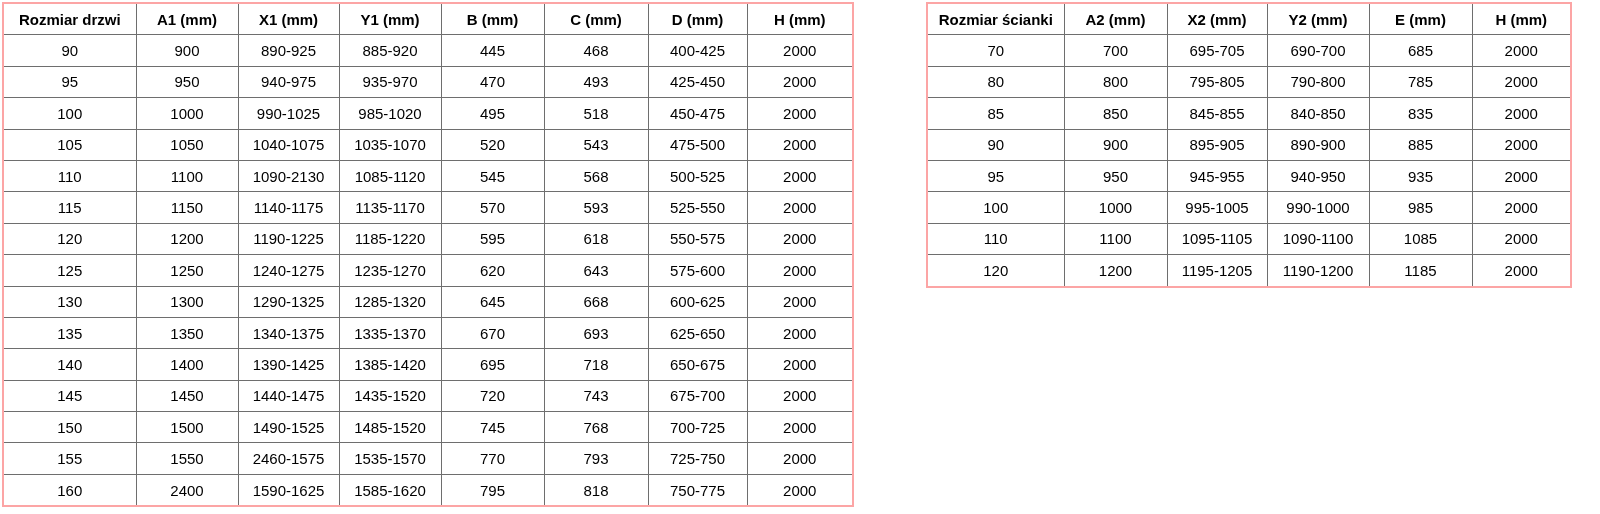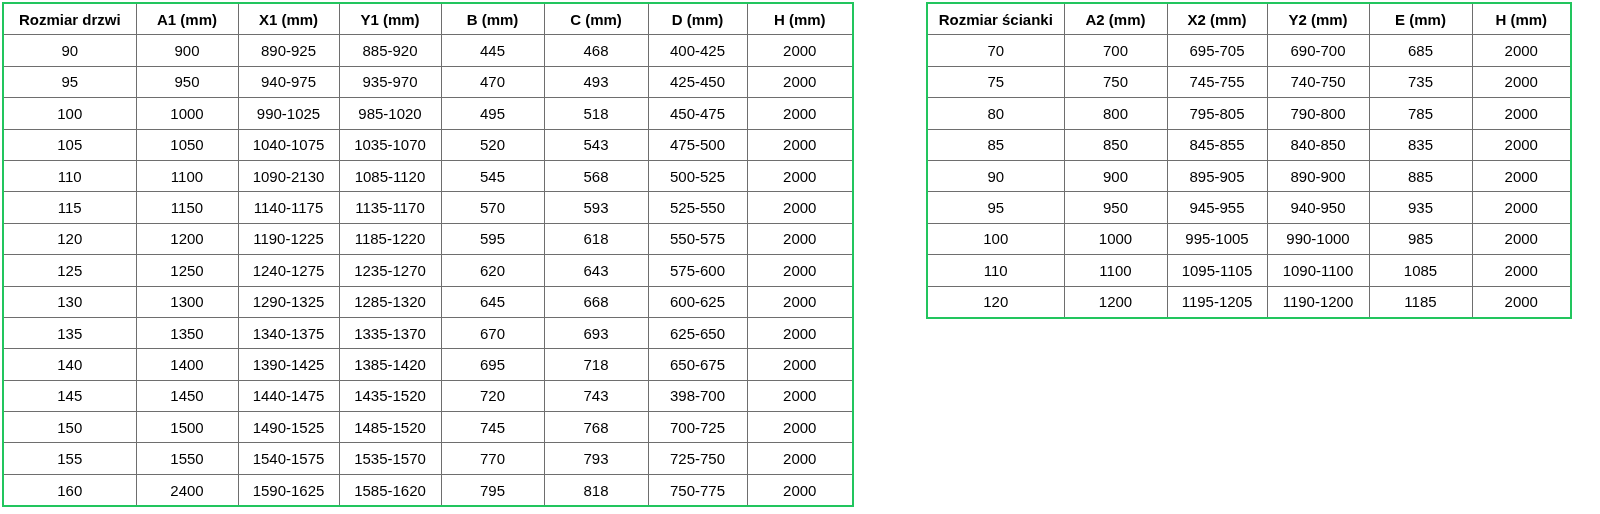--- a/index.html
+++ b/index.html
@@ -12,21 +12,21 @@
     width: 1600px;
     height: 514px;
     background: #ffffff;
     font-family: "Liberation Sans", sans-serif;
     color: #000000;
   }
   table.spec-table {
     position: absolute;
     border-collapse: collapse;
     table-layout: fixed;
-    border: 2px solid #22c55e;
+    border: 2px solid #fca5a5;
   }
   table.spec-table th,
   table.spec-table td {
     border: 1px solid #6e6e6e;
     text-align: center;
     vertical-align: middle;
     padding: 0;
     font-size: 15px;
     color: #000000;
     height: 30.4px;
@@ -187,37 +187,37 @@
           <td>650-675</td>
           <td>2000</td>
         </tr>
         <tr>
           <td>145</td>
           <td>1450</td>
           <td>1440-1475</td>
           <td>1435-1520</td>
           <td>720</td>
           <td>743</td>
-          <td>398-700</td>
+          <td>675-700</td>
           <td>2000</td>
         </tr>
         <tr>
           <td>150</td>
           <td>1500</td>
           <td>1490-1525</td>
           <td>1485-1520</td>
           <td>745</td>
           <td>768</td>
           <td>700-725</td>
           <td>2000</td>
         </tr>
         <tr>
           <td>155</td>
           <td>1550</td>
-          <td>1540-1575</td>
+          <td>2460-1575</td>
           <td>1535-1570</td>
           <td>770</td>
           <td>793</td>
           <td>725-750</td>
           <td>2000</td>
         </tr>
         <tr>
           <td>160</td>
           <td>2400</td>
           <td>1590-1625</td>
@@ -252,28 +252,20 @@
       <tbody>
         <tr>
           <td>70</td>
           <td>700</td>
           <td>695-705</td>
           <td>690-700</td>
           <td>685</td>
           <td>2000</td>
         </tr>
         <tr>
-          <td>75</td>
-          <td>750</td>
-          <td>745-755</td>
-          <td>740-750</td>
-          <td>735</td>
-          <td>2000</td>
-        </tr>
-        <tr>
           <td>80</td>
           <td>800</td>
           <td>795-805</td>
           <td>790-800</td>
           <td>785</td>
           <td>2000</td>
         </tr>
         <tr>
           <td>85</td>
           <td>850</td>

